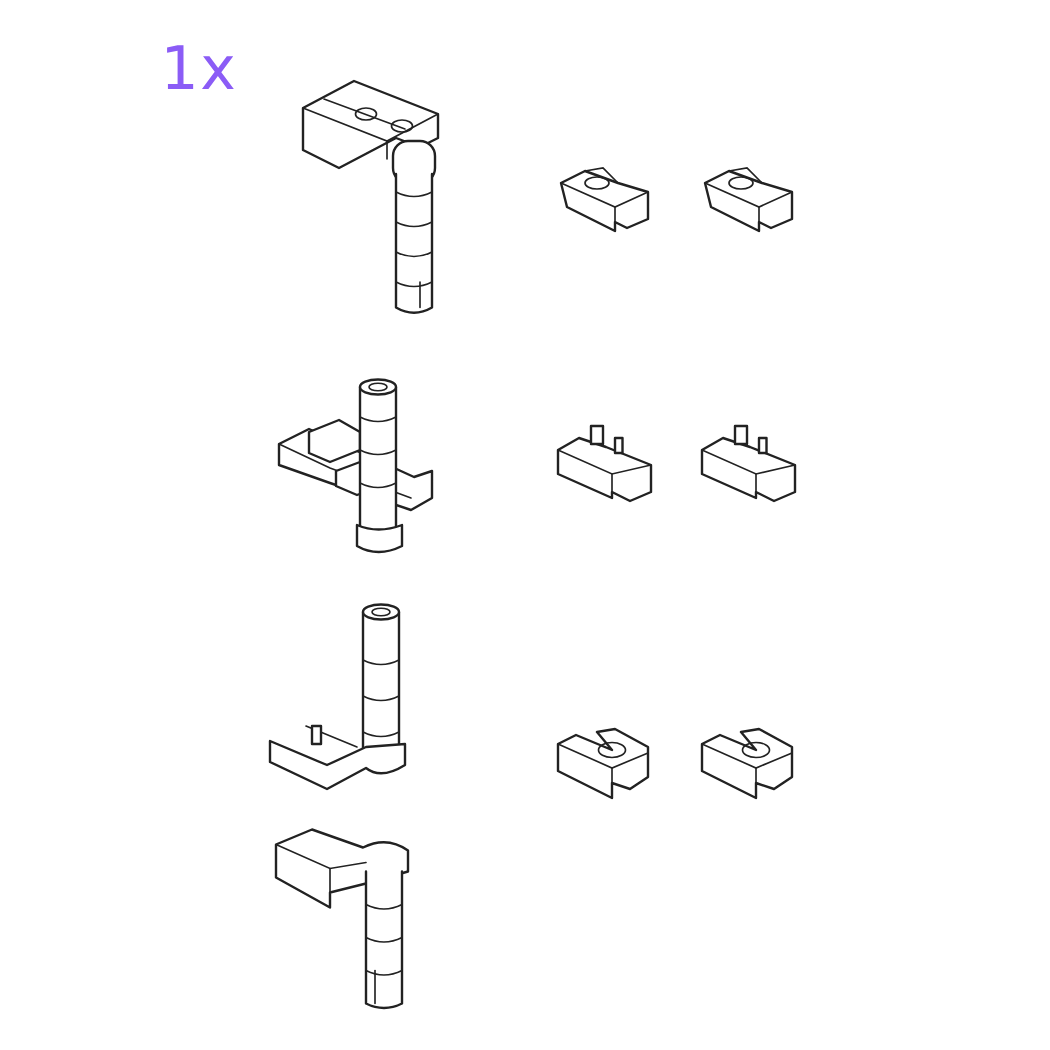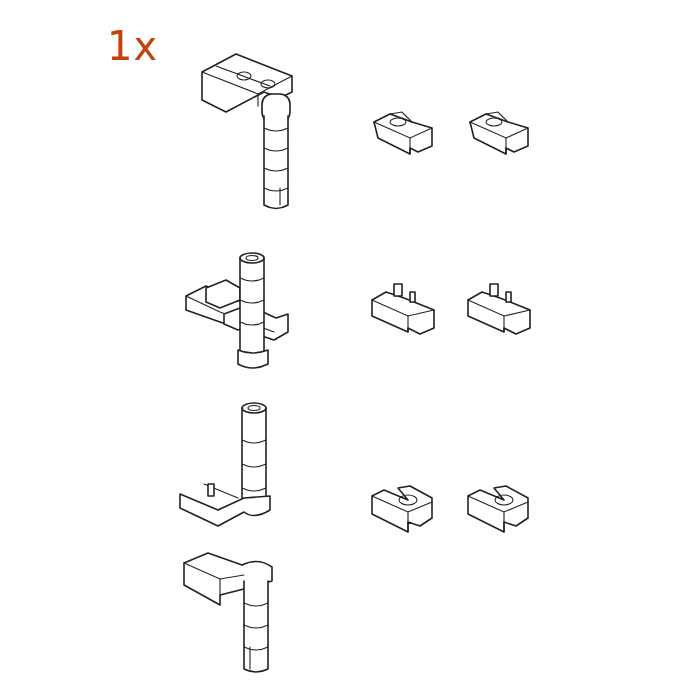--- a/index.html
+++ b/index.html
@@ -1,17 +1,17 @@
 <!DOCTYPE html>
 <html><head>
 <meta charset="utf-8">
 <style>
   html, body { margin:0; padding:0; background:#ffffff; }
   body { width:700px; height:700px; position:relative; overflow:hidden; font-family:"DejaVu Sans", sans-serif; }
-  .qty { position:absolute; left:107px; top:26px; font-size:40px; line-height:40px; color:#c2410c; font-family:"DejaVu Sans", sans-serif; letter-spacing:1px; }
+  .qty { position:absolute; left:107px; top:26px; font-size:40px; line-height:40px; color:#8b5cf6; font-family:"DejaVu Sans", sans-serif; letter-spacing:1px; }
   .part { position:absolute; }
   svg { display:block; overflow:visible; }
   .s { fill:#fff; stroke:#222; stroke-width:1.6; stroke-linejoin:round; stroke-linecap:round; }
   .t { fill:none; stroke:#222; stroke-width:1.1; stroke-linecap:round; }
 </style>
 </head>
 <body>
 
 <div class="qty">1x</div>
 

